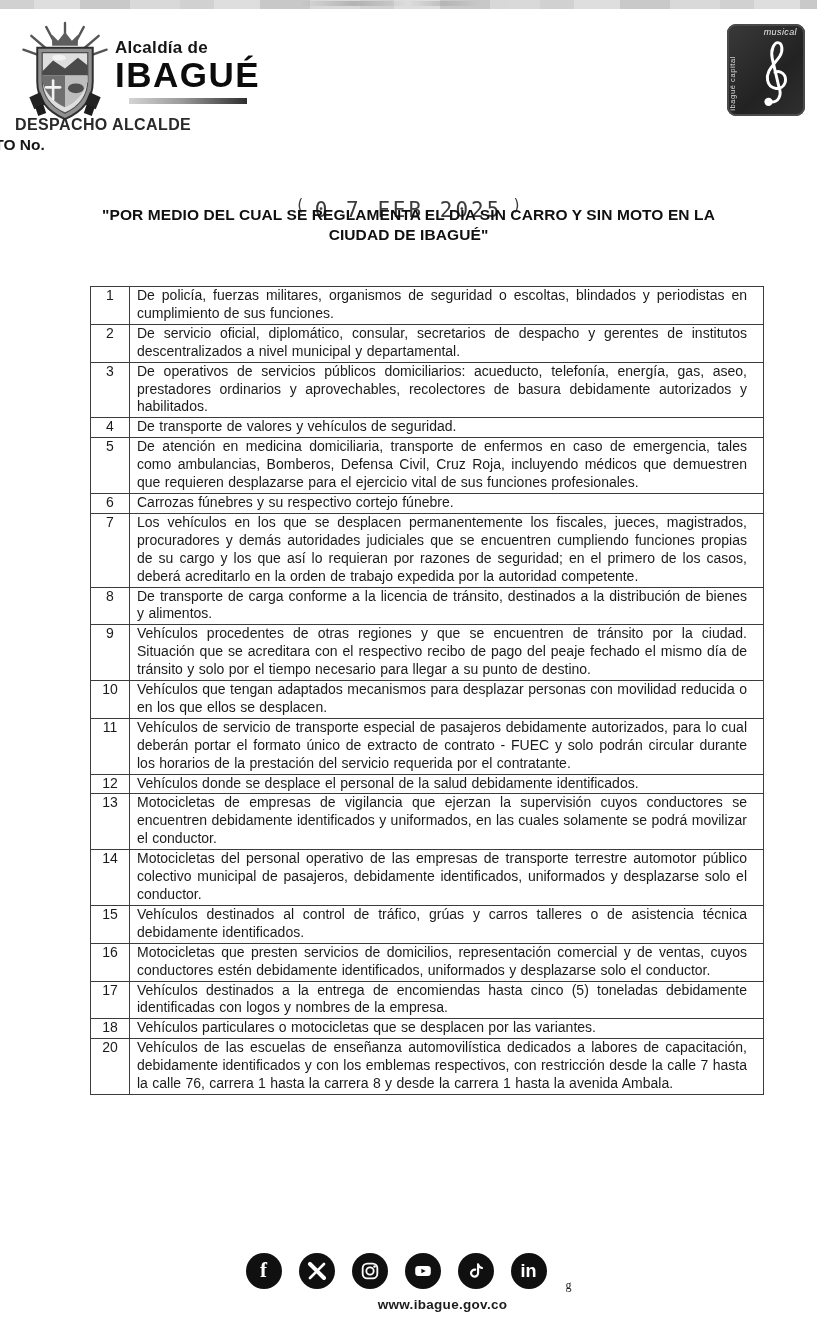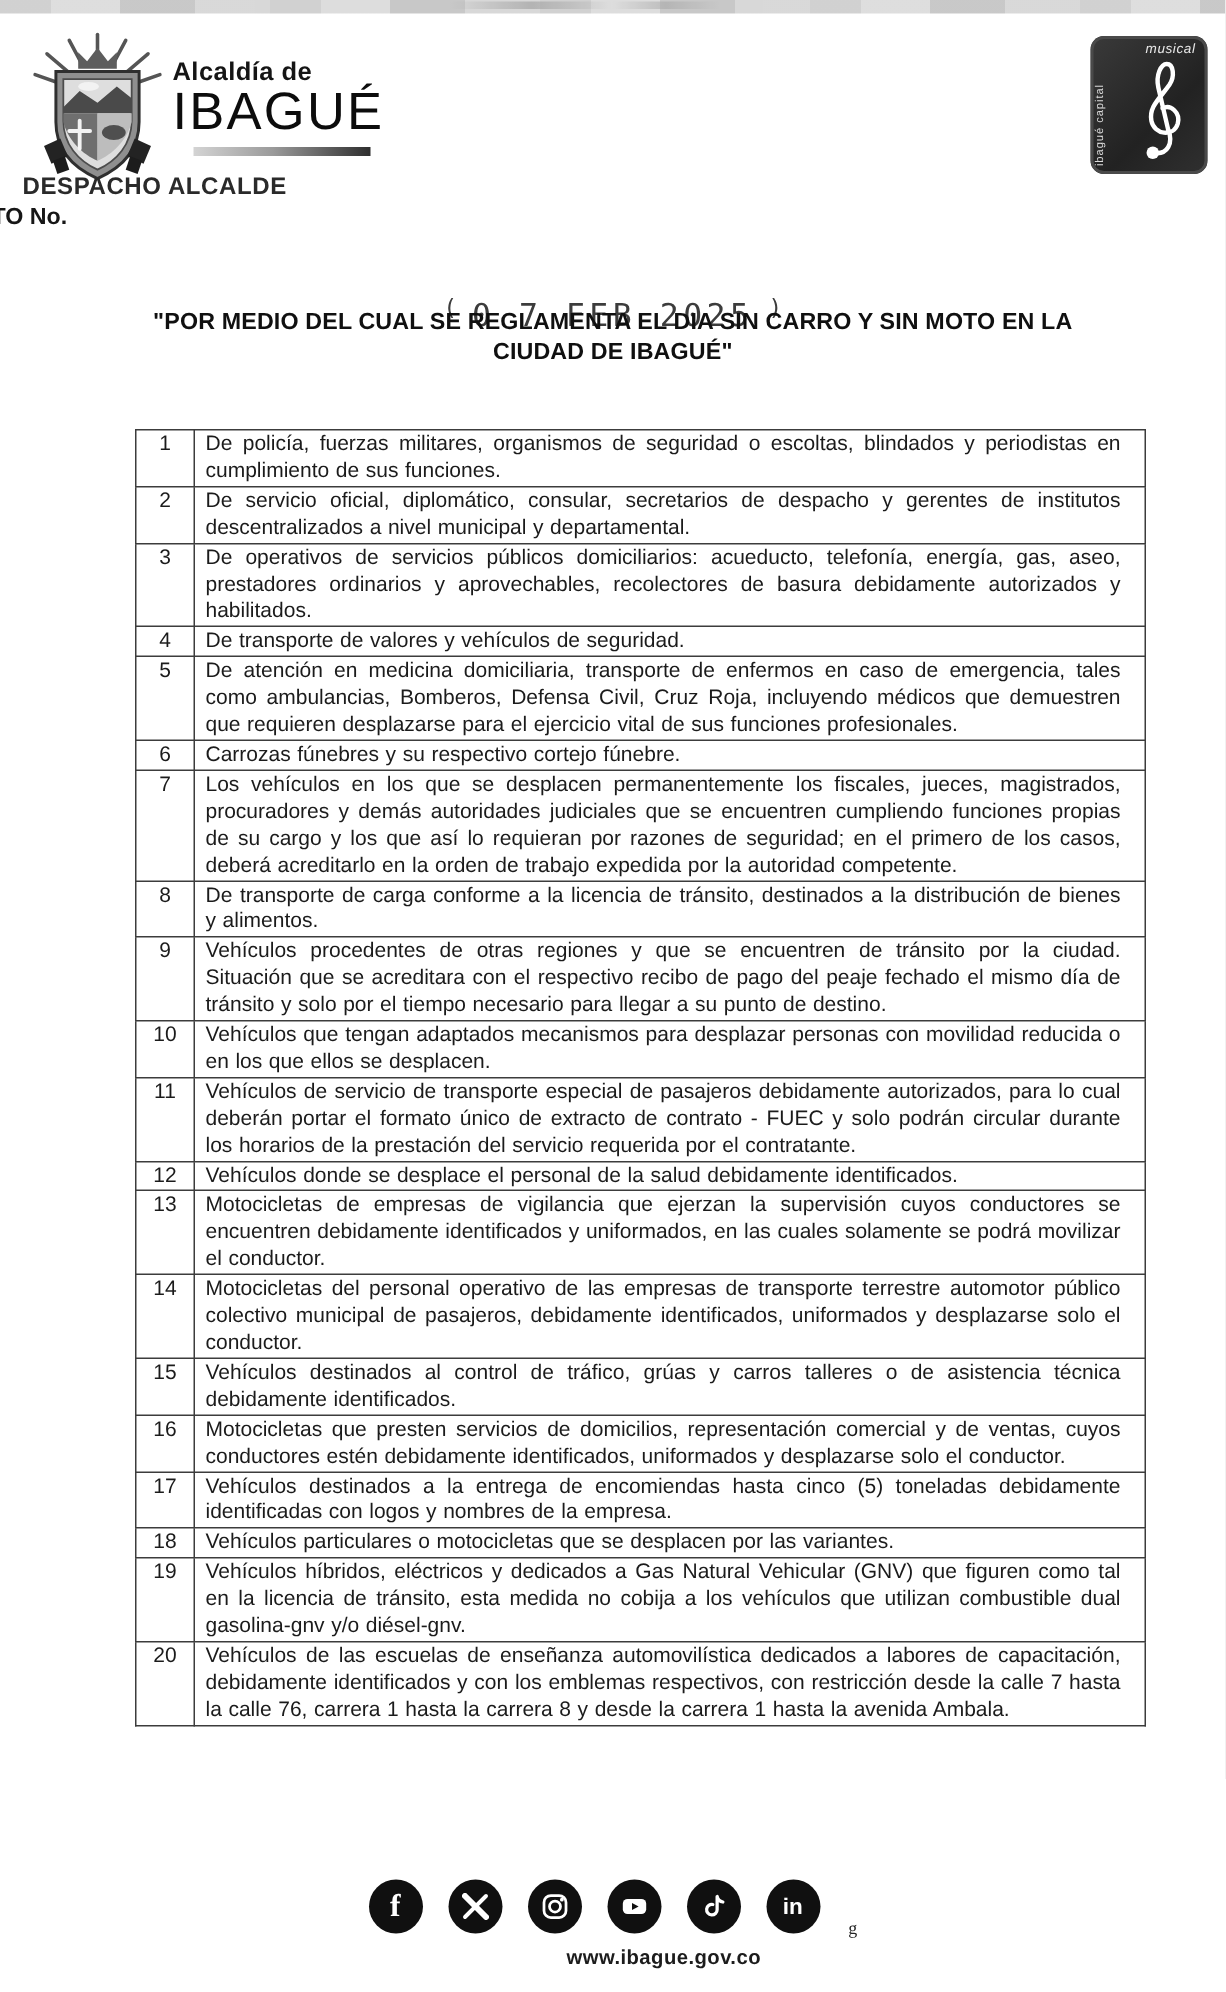--- a/index.html
+++ b/index.html
@@ -24,21 +24,21 @@
     background:linear-gradient(90deg,transparent,#8a8a8a 30%,transparent 60%,#9a9a9a 80%,transparent);
     opacity:.6;
   }
 
   
   .header{position:absolute;top:20px;left:15px;right:12px;height:120px;}
   .brand{display:flex;align-items:flex-start;}
   .coat{width:100px;height:104px;flex:0 0 auto;}
   .brand-text{margin-left:0;margin-top:18px;}
   .brand-small{font-size:17px;font-weight:700;color:#151515;letter-spacing:.3px;}
-  .brand-big{font-size:35px;font-weight:400;color:#0c0c0c;letter-spacing:1.5px;line-height:.95;}
+  .brand-big{font-size:35px;font-weight:700;color:#0c0c0c;letter-spacing:1.5px;line-height:.95;}
   .brand-bar{height:6px;width:118px;margin:7px 0 0 14px;
     background:linear-gradient(90deg,#d4d4d4,#9a9a9a 45%,#2e2e2e);}
   .office{position:absolute;left:0;top:96px;font-size:16px;font-weight:600;color:#2a2a2a;letter-spacing:.4px;}
 
   .music-logo{
     position:absolute;right:0;top:4px;width:78px;height:92px;
     background:linear-gradient(135deg,#3a3a3a,#222 60%,#303030);
     border-radius:9px;box-shadow:0 0 0 2px #4a4a4a inset;margin-left:45px;
   }
   .music-top{position:absolute;top:3px;right:8px;font-size:9px;color:#e8e8e8;font-style:italic;letter-spacing:.4px;}
@@ -225,24 +225,20 @@
           </tr>
           <tr>
             <td class="num">17</td>
             <td class="txt">Vehículos destinados a la entrega de encomiendas hasta cinco (5) toneladas debidamente identificadas con logos y nombres de la empresa.</td>
           </tr>
           <tr>
             <td class="num">18</td>
             <td class="txt">Vehículos particulares o motocicletas que se desplacen por las variantes.</td>
           </tr>
           <tr>
-            <td class="num">19</td>
-            <td class="txt">Vehículos híbridos, eléctricos y dedicados a Gas Natural Vehicular (GNV) que figuren como tal en la licencia de tránsito, esta medida no cobija a los vehículos que utilizan combustible dual gasolina-gnv y/o diésel-gnv.</td>
-          </tr>
-          <tr>
             <td class="num">20</td>
             <td class="txt">Vehículos de las escuelas de enseñanza automovilística dedicados a labores de capacitación, debidamente identificados y con los emblemas respectivos, con restricción desde la calle 7 hasta la calle 76, carrera 1 hasta la carrera 8 y desde la carrera 1 hasta la avenida Ambala.</td>
           </tr>
       </tbody>
     </table>
   </div>
 
   <div class="social-row">
     <div class="icon">
       <span class="glyph" style="font-family:'Liberation Serif',serif;font-size:21px;margin-top:-2px;">f</span>
@@ -265,19 +261,19 @@
         <rect x="3.5" y="6.5" width="17" height="11" rx="3.5" fill="#fff"></rect>
         <path d="M10.2 9.5 L15 12 L10.2 14.5 Z" fill="#101010"></path>
       </svg>
     </div>
     <div class="icon">
       <svg width="20" height="20" viewBox="0 0 24 24">
         <path d="M14.5 4 v10.5 a4.2 4.2 0 1 1 -3.4 -4.1 M14.5 4 c.6 2.4 2.2 4 4.6 4.4" fill="none" stroke="#fff" stroke-width="2.6" stroke-linecap="round"></path>
       </svg>
     </div>
     <div class="icon">
-      <span class="glyph" style="font-family:'Liberation Sans',sans-serif;font-size:15px;">in</span>
+      <span class="glyph" style="font-family:'Liberation Sans',sans-serif;font-size:18px;">in</span>
     </div>
     <span class="footer-mark">g</span>
   </div>
 
   <div class="website">www.ibague.gov.co</div>
 </div>
 
 </body></html>

